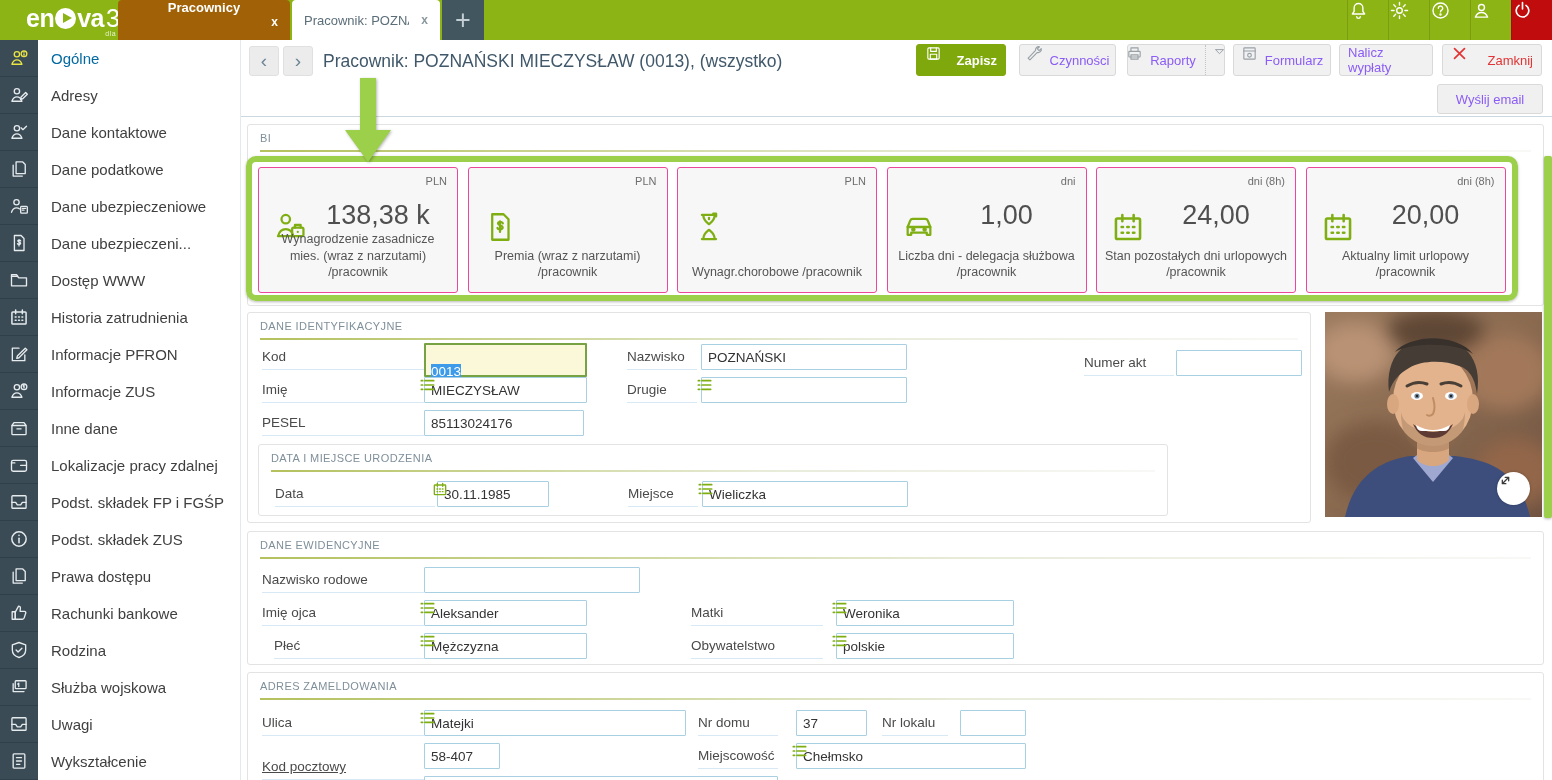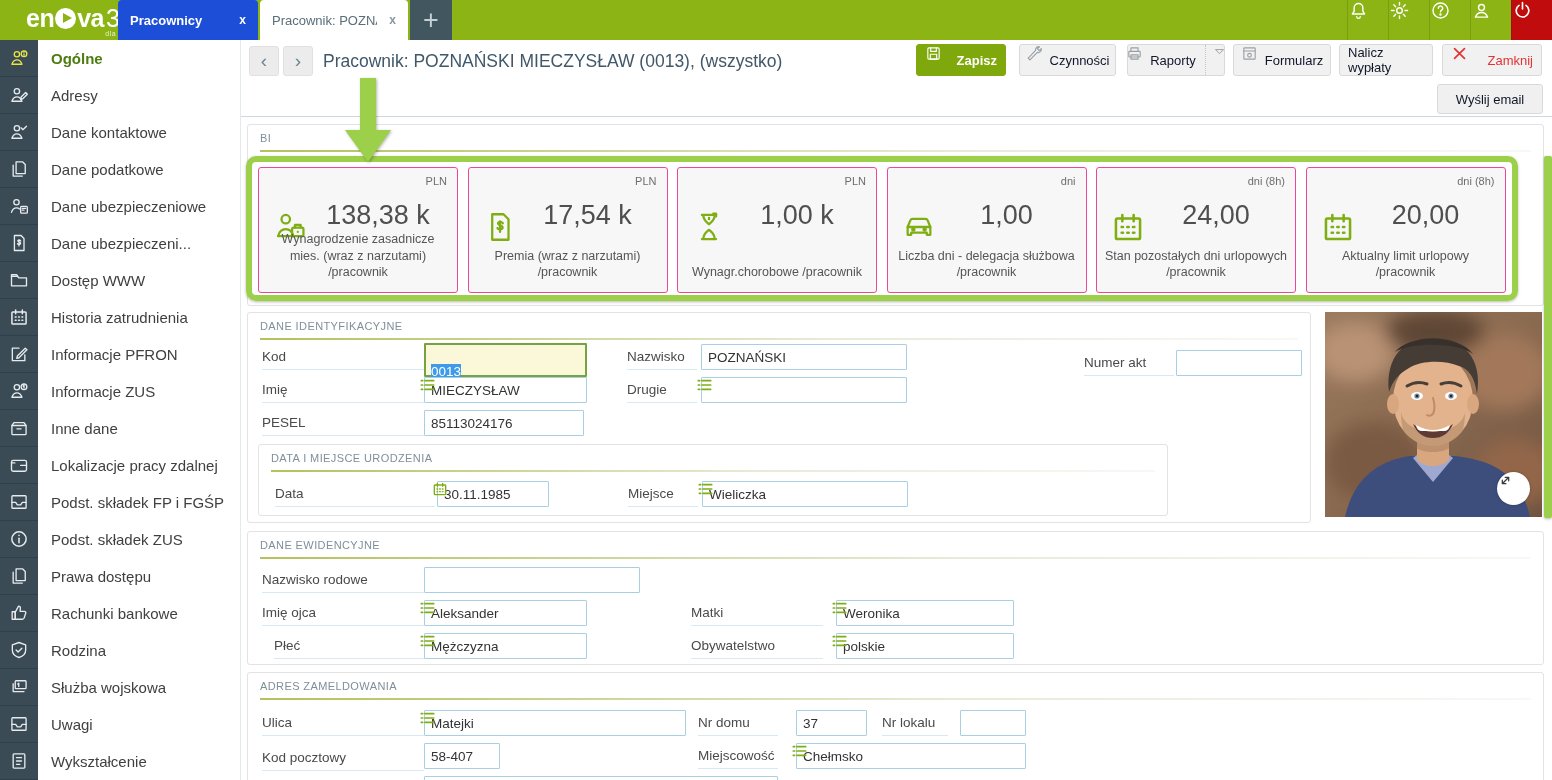--- a/index.html
+++ b/index.html
@@ -10,47 +10,47 @@
   .topbar{position:absolute;left:0;top:0;width:1552px;height:40px;background:#8CB414;}
   .logo{position:absolute;left:14px;top:4px;color:#fff;font-size:25px;font-weight:600;letter-spacing:-0.5px;display:flex;align-items:center;margin-left:12px;}
   .logo .lo{display:inline-block;width:21px;height:21px;border-radius:50%;background:#fff;position:relative;margin:0 1px;}
   .logo .lo:after{content:"";position:absolute;left:8px;top:5px;border-left:9px solid #8CB414;border-top:5.5px solid transparent;border-bottom:5.5px solid transparent;}
   .logo .l365{font-weight:400;margin-left:2px;}
   .logo .tagline{position:absolute;right:0;top:26px;font-size:7px;font-weight:400;letter-spacing:.5px;color:#e9f2cf;}
   .tabs{position:absolute;left:118px;top:0;height:40px;display:flex;}
   .tab{height:40px;box-sizing:border-box;display:flex;align-items:center;padding:0 12px;font-size:13px;border-radius:4px 4px 0 0;cursor:pointer;}
   .tab .tlabel{white-space:nowrap;overflow:hidden;}
   .tab .tclose{margin-left:auto;padding-left:12px;font-size:12px;font-weight:700;}
-  .tab-dark{width:140px;background:#1d4ed8;color:#fff;font-weight:700;}
+  .tab-dark{width:172px;background:#a16207;color:#fff;font-weight:700;flex-direction:column;}
   .tab-dark .tclose{color:#fff;}
   .tab-white{width:148px;background:#fff;color:#5B6E79;margin-left:2px;}
   .tab-white .tclose{color:#8A979F;}
   .tab-plus{width:42px;background:#42565F;color:#C4CFD5;margin-left:2px;font-size:27px;font-weight:300;display:flex;align-items:center;justify-content:center;border-radius:0;}
   .sysicons{position:absolute;right:0;top:0;height:40px;display:flex;}
   .sysbtn{width:40px;height:40px;display:flex;align-items:center;justify-content:center;border-left:1px solid rgba(0,0,0,.12);cursor:pointer;}
   .sysbtn svg{width:21px;height:21px;color:#fff;}
   .sysbtn.power{background:#C00C0C;}
 
   
   .sidebar{position:absolute;left:0;top:40px;width:240px;height:740px;background:#fff;}
   .sb-strip{position:absolute;left:0;top:0;width:38px;height:740px;background:#3B4B55;}
   .sb-row{position:relative;height:37px;display:flex;align-items:center;cursor:pointer;}
   .sb-ic{position:relative;width:38px;height:37px;display:flex;align-items:center;justify-content:center;box-sizing:border-box;border-bottom:1px solid #30404A;color:#E6EBEE;flex:0 0 38px;}
   .sb-ic svg{width:20px;height:20px;}
   .sb-row.active .sb-ic{color:#E8E544;}
   .sb-label{margin-left:13px;font-size:15px;color:#3F3F3F;white-space:nowrap;}
-  .sb-row.active .sb-label{font-weight:700;color:#4d7c0f;}
+  .sb-row.active .sb-label{font-weight:400;color:#0369a1;}
 
   
   .main{position:absolute;left:240px;top:40px;width:1312px;height:740px;background:#fff;border-left:1px solid #E3E9ED;box-sizing:border-box;}
   .navbtn{position:absolute;top:6px;width:30px;height:30px;background:#ECECEC;border:1px solid #E0E0E0;border-radius:3px;color:#6B8494;font-size:19px;display:flex;align-items:center;justify-content:center;box-sizing:border-box;cursor:pointer;}
   .page-title{position:absolute;left:82px;top:11px;font-size:17.5px;color:#40586A;white-space:nowrap;}
   .hdr-divider{position:absolute;left:0;top:76px;width:1311px;height:1px;background:#CBD8DF;}
 
-  .tbtn{position:absolute;top:4px;height:32px;box-sizing:border-box;background:#F1F1F1;border:1px solid #D9D9D9;border-radius:3px;display:flex;align-items:center;justify-content:center;font-size:13px;color:#0f172a;cursor:pointer;gap:7px;padding:0 8px;}
+  .tbtn{position:absolute;top:4px;height:32px;box-sizing:border-box;background:#F1F1F1;border:1px solid #D9D9D9;border-radius:3px;display:flex;align-items:center;justify-content:center;font-size:13px;color:#8b5cf6;cursor:pointer;gap:7px;padding:0 8px;}
   .tbtn svg{width:17px;height:17px;color:#98A0A6;}
   .tbtn.save{background:#7FA80D;border-color:#7FA80D;color:#fff;font-weight:700;}
   .tbtn.save svg{color:#fff;}
   .tbtn.close-btn{color:#E23434;}
   .tbtn.close-btn svg{color:#E23434;}
   .tbtn .dd{border-left:1px dotted #C4C4C4;align-self:stretch;display:flex;align-items:center;padding-left:7px;margin-left:2px;}
   .tbtn .dd svg{width:13px;height:13px;}
   .tbtn.email{top:44px;height:30px;background:#F0F0F0;}
 
   
@@ -439,31 +439,29 @@
               </svg></div>
             <div class="bi-val">138,38 k</div>
             <div class="bi-cap">Wynagrodzenie zasadnicze mies. (wraz z narzutami) /pracownik</div>
           </div>
           <div class="bi-card" style="left: 219.5px;">
             <div class="bi-unit">PLN</div>
             <div class="bi-ic"><svg viewBox="0 0 24 24" width="100%" height="100%" fill="none" stroke="currentColor" stroke-width="1.6" stroke-linecap="round" stroke-linejoin="round">
                 <path d="M6.5 3h8l3.5 3.5V21h-11.5z"></path>
                 <path d="M14 9.5c0-1-2-1.5-3 -.7s.5 1.9 1.5 2.2 2 1.2 1 2.2-3 .6-3.3-.5M12 8v7.5"></path>
               </svg></div>
-            <div class="bi-val">17,54 k</div>
             <div class="bi-cap">Premia (wraz z narzutami) /pracownik</div>
           </div>
           <div class="bi-card" style="left: 429px;">
             <div class="bi-unit">PLN</div>
             <div class="bi-ic"><svg viewBox="0 0 24 24" width="100%" height="100%" fill="none" stroke="currentColor" stroke-width="1.6" stroke-linecap="round" stroke-linejoin="round">
                 <path d="M7 3.5h10M7 20.5h10M8 3.5c0 4 3 5.5 4 6.5 1-1 4-2.5 4-6.5M8 20.5c0-4 3-5.5 4-6.5 1 1 4 2.5 4 6.5z"></path>
                 <path d="M12 5.5v1"></path>
                 <path d="M15 2.5h2v2"></path>
               </svg></div>
-            <div class="bi-val">1,00 k</div>
             <div class="bi-cap">Wynagr.chorobowe /pracownik</div>
           </div>
           <div class="bi-card" style="left: 638.5px;">
             <div class="bi-unit">dni</div>
             <div class="bi-ic"><svg viewBox="0 0 24 24" width="100%" height="100%" fill="none" stroke="currentColor" stroke-width="1.6" stroke-linecap="round" stroke-linejoin="round">
                 <path d="M4 12l1.8-4.5c.3-.8 1-1.2 1.8-1.2h8.8c.8 0 1.5.4 1.8 1.2L20 12v5.5h-2.5V16h-11v1.5H4z"></path>
                 <circle cx="8" cy="13.8" r=".8"></circle>
                 <circle cx="16" cy="13.8" r=".8"></circle>
                 <path d="M4 12h16"></path>
               </svg></div>
@@ -657,21 +655,21 @@
               <path d="M3.5 5.5h2M3.5 12h2M3.5 18.5h2"></path>
             </svg>
           </span></div>
 
       <div class="flabel" style="left:450px;top:38px;width:80px;">Nr domu</div>
       <div class="fwrap" style="left:548px;top:37px;width:71px;"><input value="37" style=""></div>
 
       <div class="flabel" style="left:634px;top:38px;width:66px;">Nr lokalu</div>
       <div class="fwrap" style="left:712px;top:37px;width:66px;"><input value="" style=""></div>
 
-      <div class="flabel" style="left:14px;top:73px;width:162px;">Kod pocztowy</div>
+      <div class="flabel" style="left:14px;top:82px;width:162px;text-decoration:underline;">Kod pocztowy</div>
       <div class="fwrap" style="left:176px;top:70px;width:76px;"><input value="58-407" style=""></div>
 
       <div class="flabel" style="left:450px;top:71px;width:80px;">Miejscowość</div>
       <div class="fwrap hasicon" style="left:548px;top:70px;width:230px;"><input value="Chełmsko" style=""><span class="ficon" style="display: inline-flex; width: 100%; height: 100%;">
             <svg viewBox="0 0 24 24" width="100%" height="100%" fill="none" stroke="currentColor" stroke-width="2.6" stroke-linecap="round" stroke-linejoin="round">
               <path d="M9 5.5h13M9 12h13M9 18.5h13"></path>
               <path d="M3.5 5.5h2M3.5 12h2M3.5 18.5h2"></path>
             </svg>
           </span></div>
 

